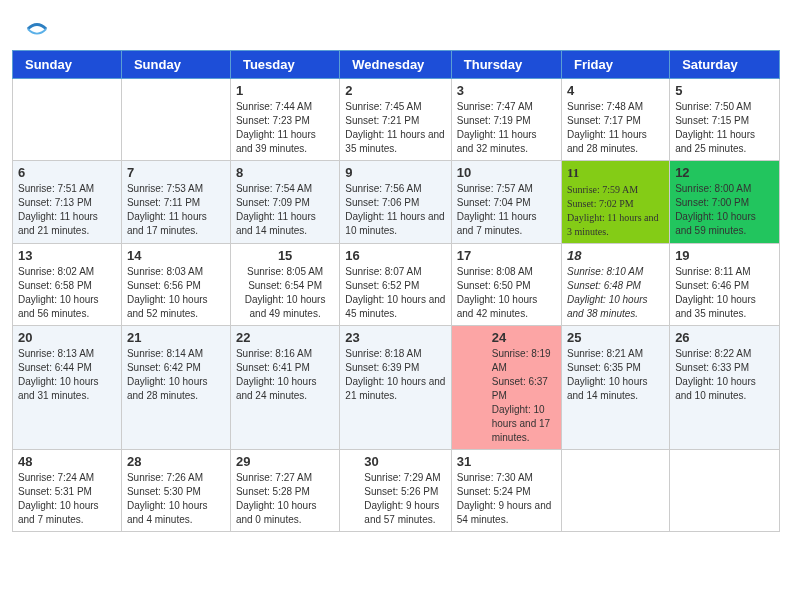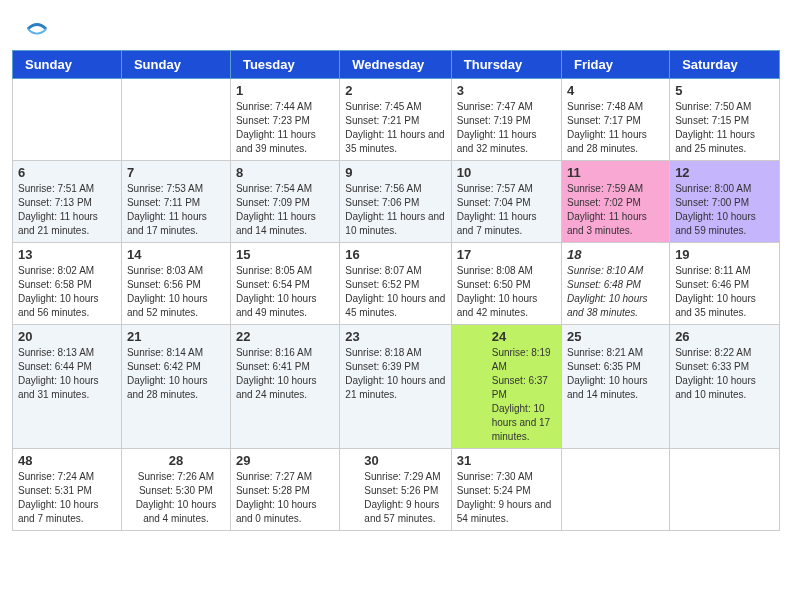--- a/index.html
+++ b/index.html
@@ -124,39 +124,39 @@
             <div class="day-info">Sunrise: 7:54 AM<br>Sunset: 7:09 PM<br>Daylight: 11 hours and 14 minutes.</div>
           </td>
           <td style="background: rgb(240, 245, 250);">
             <span class="day-number">9</span>
             <div class="day-info">Sunrise: 7:56 AM<br>Sunset: 7:06 PM<br>Daylight: 11 hours and 10 minutes.</div>
           </td>
           <td style="background: rgb(240, 245, 250);">
             <span class="day-number">10</span>
             <div class="day-info">Sunrise: 7:57 AM<br>Sunset: 7:04 PM<br>Daylight: 11 hours and 7 minutes.</div>
           </td>
-          <td style="background: #f9a8d4;">
+          <td style="background: #84cc16; font-family: Liberation Serif, serif;">
             <span class="day-number">11</span>
             <div class="day-info">Sunrise: 7:59 AM<br>Sunset: 7:02 PM<br>Daylight: 11 hours and 3 minutes.</div>
           </td>
-          <td style="background: #c4b5fd; margin-left: 40px;">
+          <td style="background: #22c55e; margin-left: 40px;">
             <span class="day-number">12</span>
             <div class="day-info">Sunrise: 8:00 AM<br>Sunset: 7:00 PM<br>Daylight: 10 hours and 59 minutes.</div>
           </td>
         </tr>
         <tr>
           <td style="background: rgb(255, 255, 255);">
             <span class="day-number">13</span>
             <div class="day-info">Sunrise: 8:02 AM<br>Sunset: 6:58 PM<br>Daylight: 10 hours and 56 minutes.</div>
           </td>
           <td style="background: rgb(255, 255, 255);">
             <span class="day-number">14</span>
             <div class="day-info">Sunrise: 8:03 AM<br>Sunset: 6:56 PM<br>Daylight: 10 hours and 52 minutes.</div>
           </td>
-          <td style="background: rgb(255, 255, 255);">
+          <td style="background: rgb(255, 255, 255); text-align: center;">
             <span class="day-number">15</span>
             <div class="day-info">Sunrise: 8:05 AM<br>Sunset: 6:54 PM<br>Daylight: 10 hours and 49 minutes.</div>
           </td>
           <td style="background: rgb(255, 255, 255);">
             <span class="day-number">16</span>
             <div class="day-info">Sunrise: 8:07 AM<br>Sunset: 6:52 PM<br>Daylight: 10 hours and 45 minutes.</div>
           </td>
           <td style="background: rgb(255, 255, 255);">
             <span class="day-number">17</span>
             <div class="day-info">Sunrise: 8:08 AM<br>Sunset: 6:50 PM<br>Daylight: 10 hours and 42 minutes.</div>
@@ -180,39 +180,39 @@
             <div class="day-info">Sunrise: 8:14 AM<br>Sunset: 6:42 PM<br>Daylight: 10 hours and 28 minutes.</div>
           </td>
           <td style="background: rgb(240, 245, 250);">
             <span class="day-number">22</span>
             <div class="day-info">Sunrise: 8:16 AM<br>Sunset: 6:41 PM<br>Daylight: 10 hours and 24 minutes.</div>
           </td>
           <td style="background: rgb(240, 245, 250);">
             <span class="day-number">23</span>
             <div class="day-info">Sunrise: 8:18 AM<br>Sunset: 6:39 PM<br>Daylight: 10 hours and 21 minutes.</div>
           </td>
-          <td style="background: #bef264; padding-left: 40px;">
+          <td style="background: #fca5a5; padding-left: 40px;">
             <span class="day-number">24</span>
             <div class="day-info">Sunrise: 8:19 AM<br>Sunset: 6:37 PM<br>Daylight: 10 hours and 17 minutes.</div>
           </td>
           <td style="background: rgb(240, 245, 250);">
             <span class="day-number">25</span>
             <div class="day-info">Sunrise: 8:21 AM<br>Sunset: 6:35 PM<br>Daylight: 10 hours and 14 minutes.</div>
           </td>
           <td style="background: rgb(240, 245, 250); margin-left: 20px;">
             <span class="day-number">26</span>
             <div class="day-info">Sunrise: 8:22 AM<br>Sunset: 6:33 PM<br>Daylight: 10 hours and 10 minutes.</div>
           </td>
         </tr>
         <tr>
           <td style="background: rgb(255, 255, 255);">
             <span class="day-number">48</span>
             <div class="day-info">Sunrise: 7:24 AM<br>Sunset: 5:31 PM<br>Daylight: 10 hours and 7 minutes.</div>
           </td>
-          <td style="background: rgb(255, 255, 255); text-align: center;">
+          <td style="background: rgb(255, 255, 255);">
             <span class="day-number">28</span>
             <div class="day-info">Sunrise: 7:26 AM<br>Sunset: 5:30 PM<br>Daylight: 10 hours and 4 minutes.</div>
           </td>
           <td style="background: rgb(255, 255, 255);">
             <span class="day-number">29</span>
             <div class="day-info">Sunrise: 7:27 AM<br>Sunset: 5:28 PM<br>Daylight: 10 hours and 0 minutes.</div>
           </td>
           <td style="background: rgb(255, 255, 255); padding-left: 24px;">
             <span class="day-number">30</span>
             <div class="day-info">Sunrise: 7:29 AM<br>Sunset: 5:26 PM<br>Daylight: 9 hours and 57 minutes.</div>

